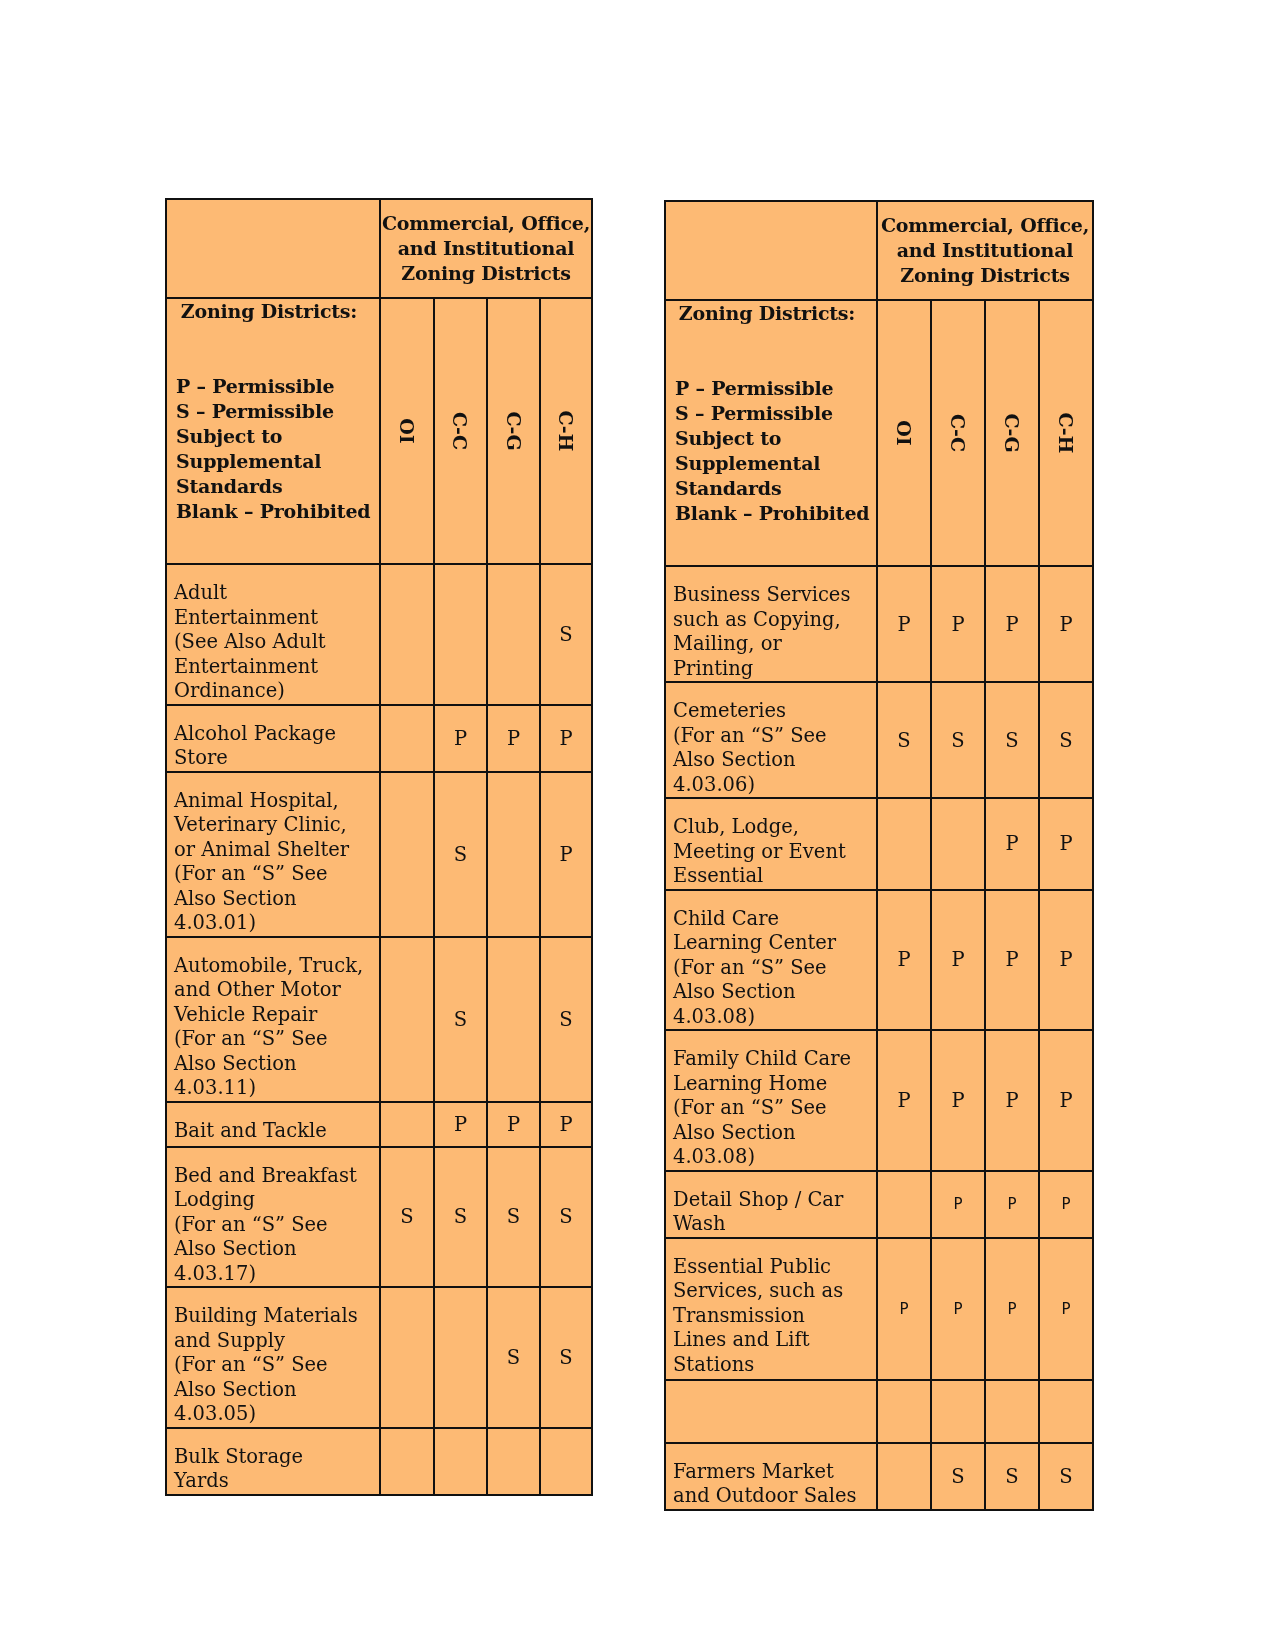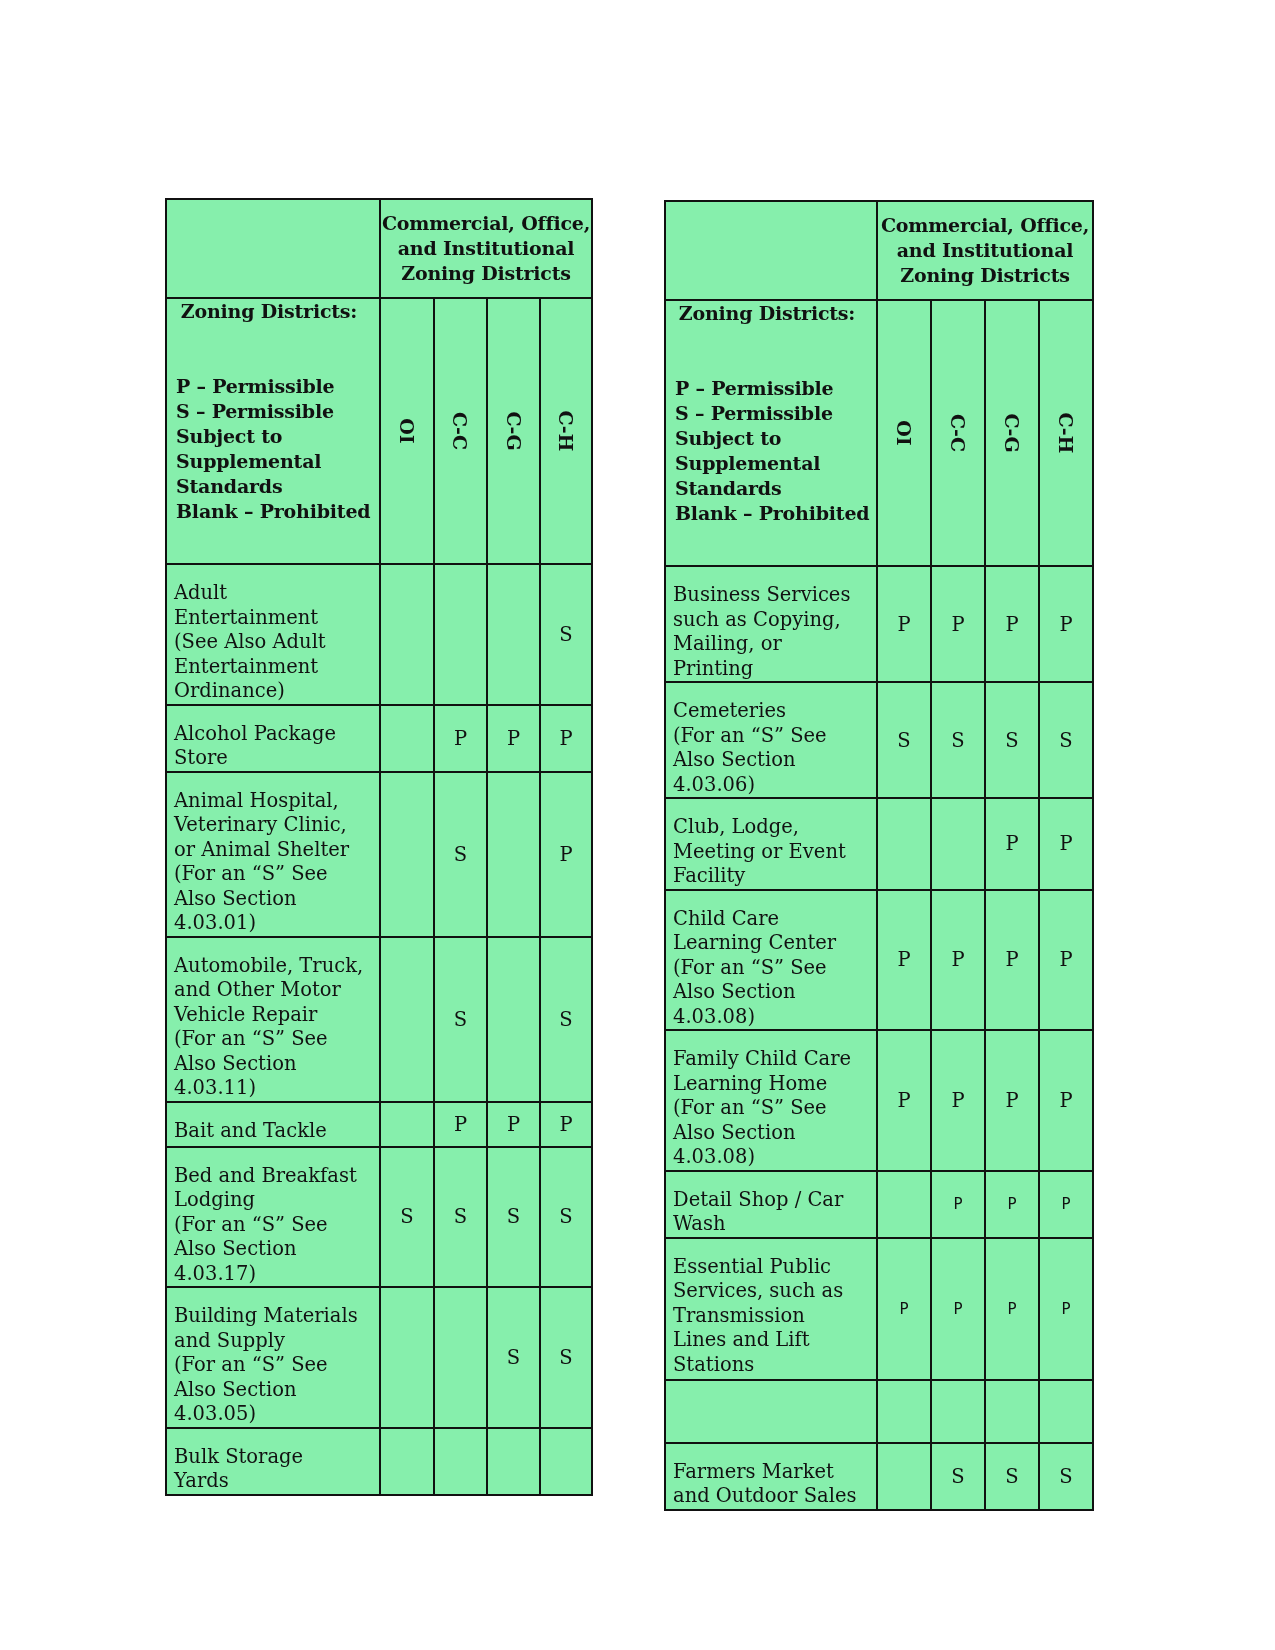--- a/index.html
+++ b/index.html
@@ -12,21 +12,21 @@
     height: 1650px;
     position: relative;
     overflow: hidden;
     font-family: "DejaVu Serif", "Liberation Serif", serif;
     color: #111111;
   }
   .zt {
     position: absolute;
     border-collapse: collapse;
     table-layout: fixed;
-    background: #86efac;
+    background: #fdba74;
   }
   .zt td {
     border: 2.5px solid #111111;
     padding: 0;
     vertical-align: middle;
     overflow: hidden;
   }
   .zt td.group-head {
     text-align: center;
     font-weight: bold;
@@ -276,21 +276,21 @@
     </td>
     <td class="val">S</td>
     <td class="val">S</td>
     <td class="val">S</td>
     <td class="val">S</td>
   </tr>
   <tr style="height:75px">
     <td class="use">
       <span class="use-line">Club, Lodge,</span>
       <span class="use-line">Meeting or Event</span>
-      <span class="use-line">Facility</span>
+      <span class="use-line">Essential</span>
     </td>
     <td class="val"></td>
     <td class="val"></td>
     <td class="val">P</td>
     <td class="val">P</td>
   </tr>
   <tr style="height:125px">
     <td class="use">
       <span class="use-line">Child Care</span>
       <span class="use-line">Learning Center</span>

